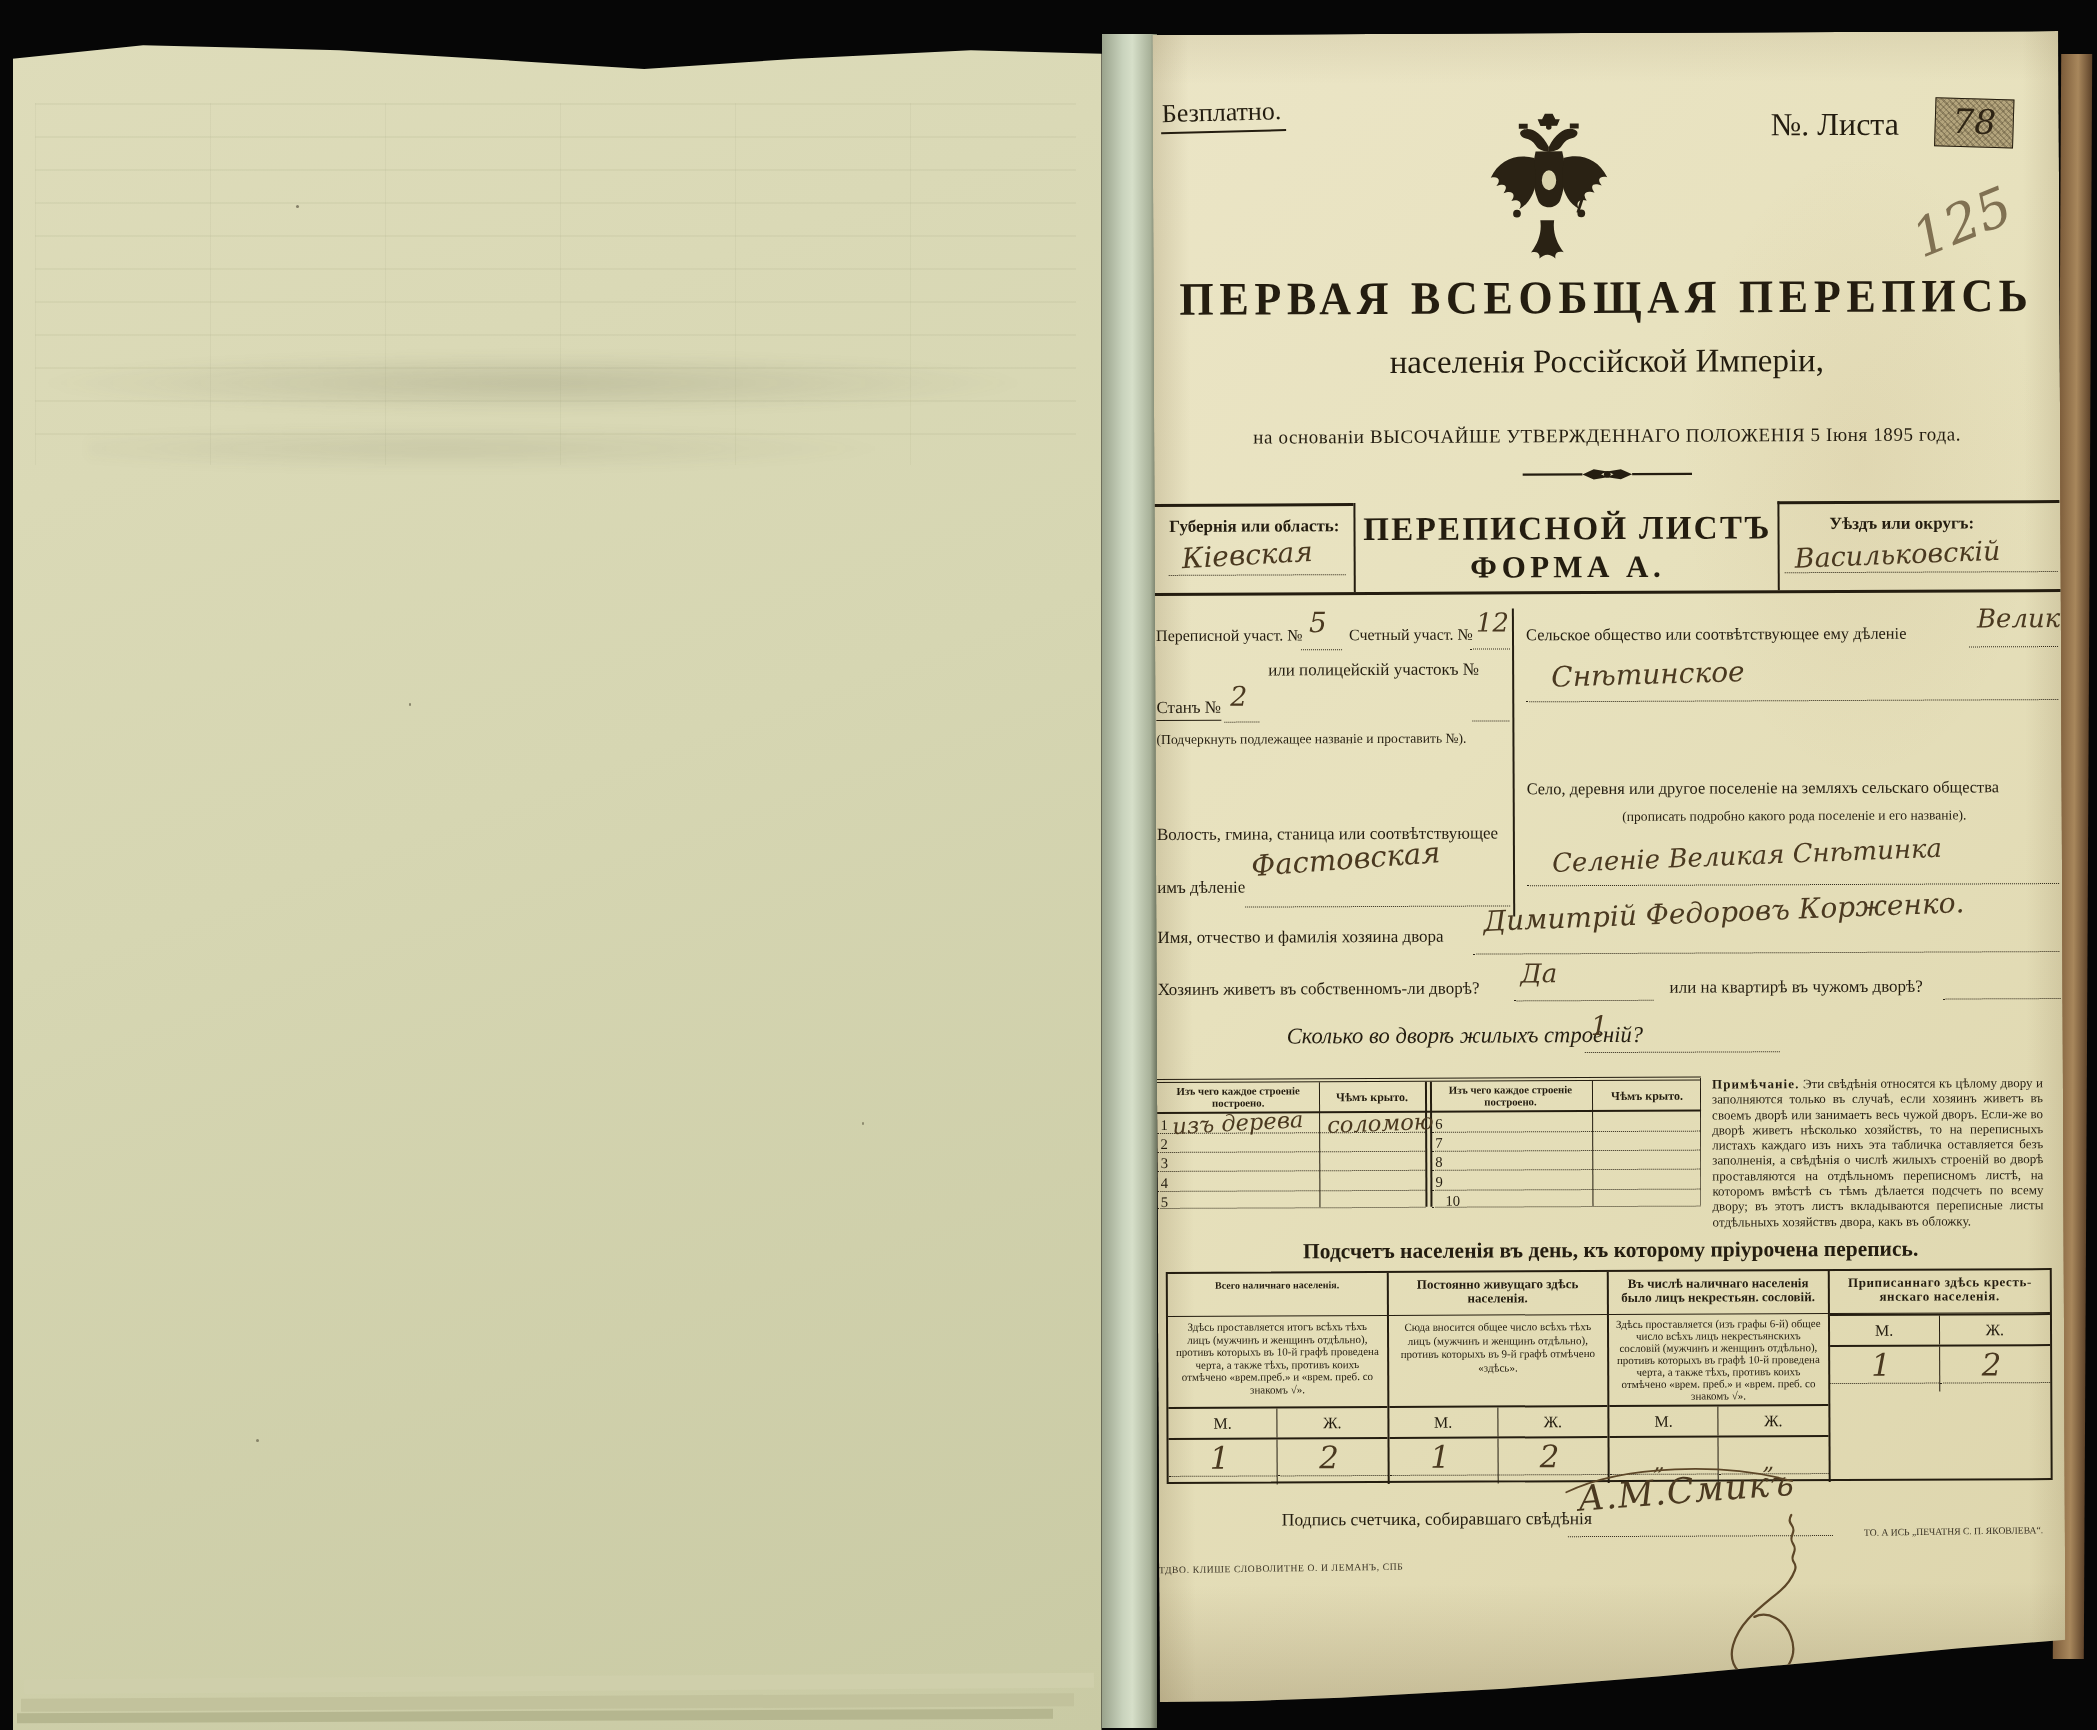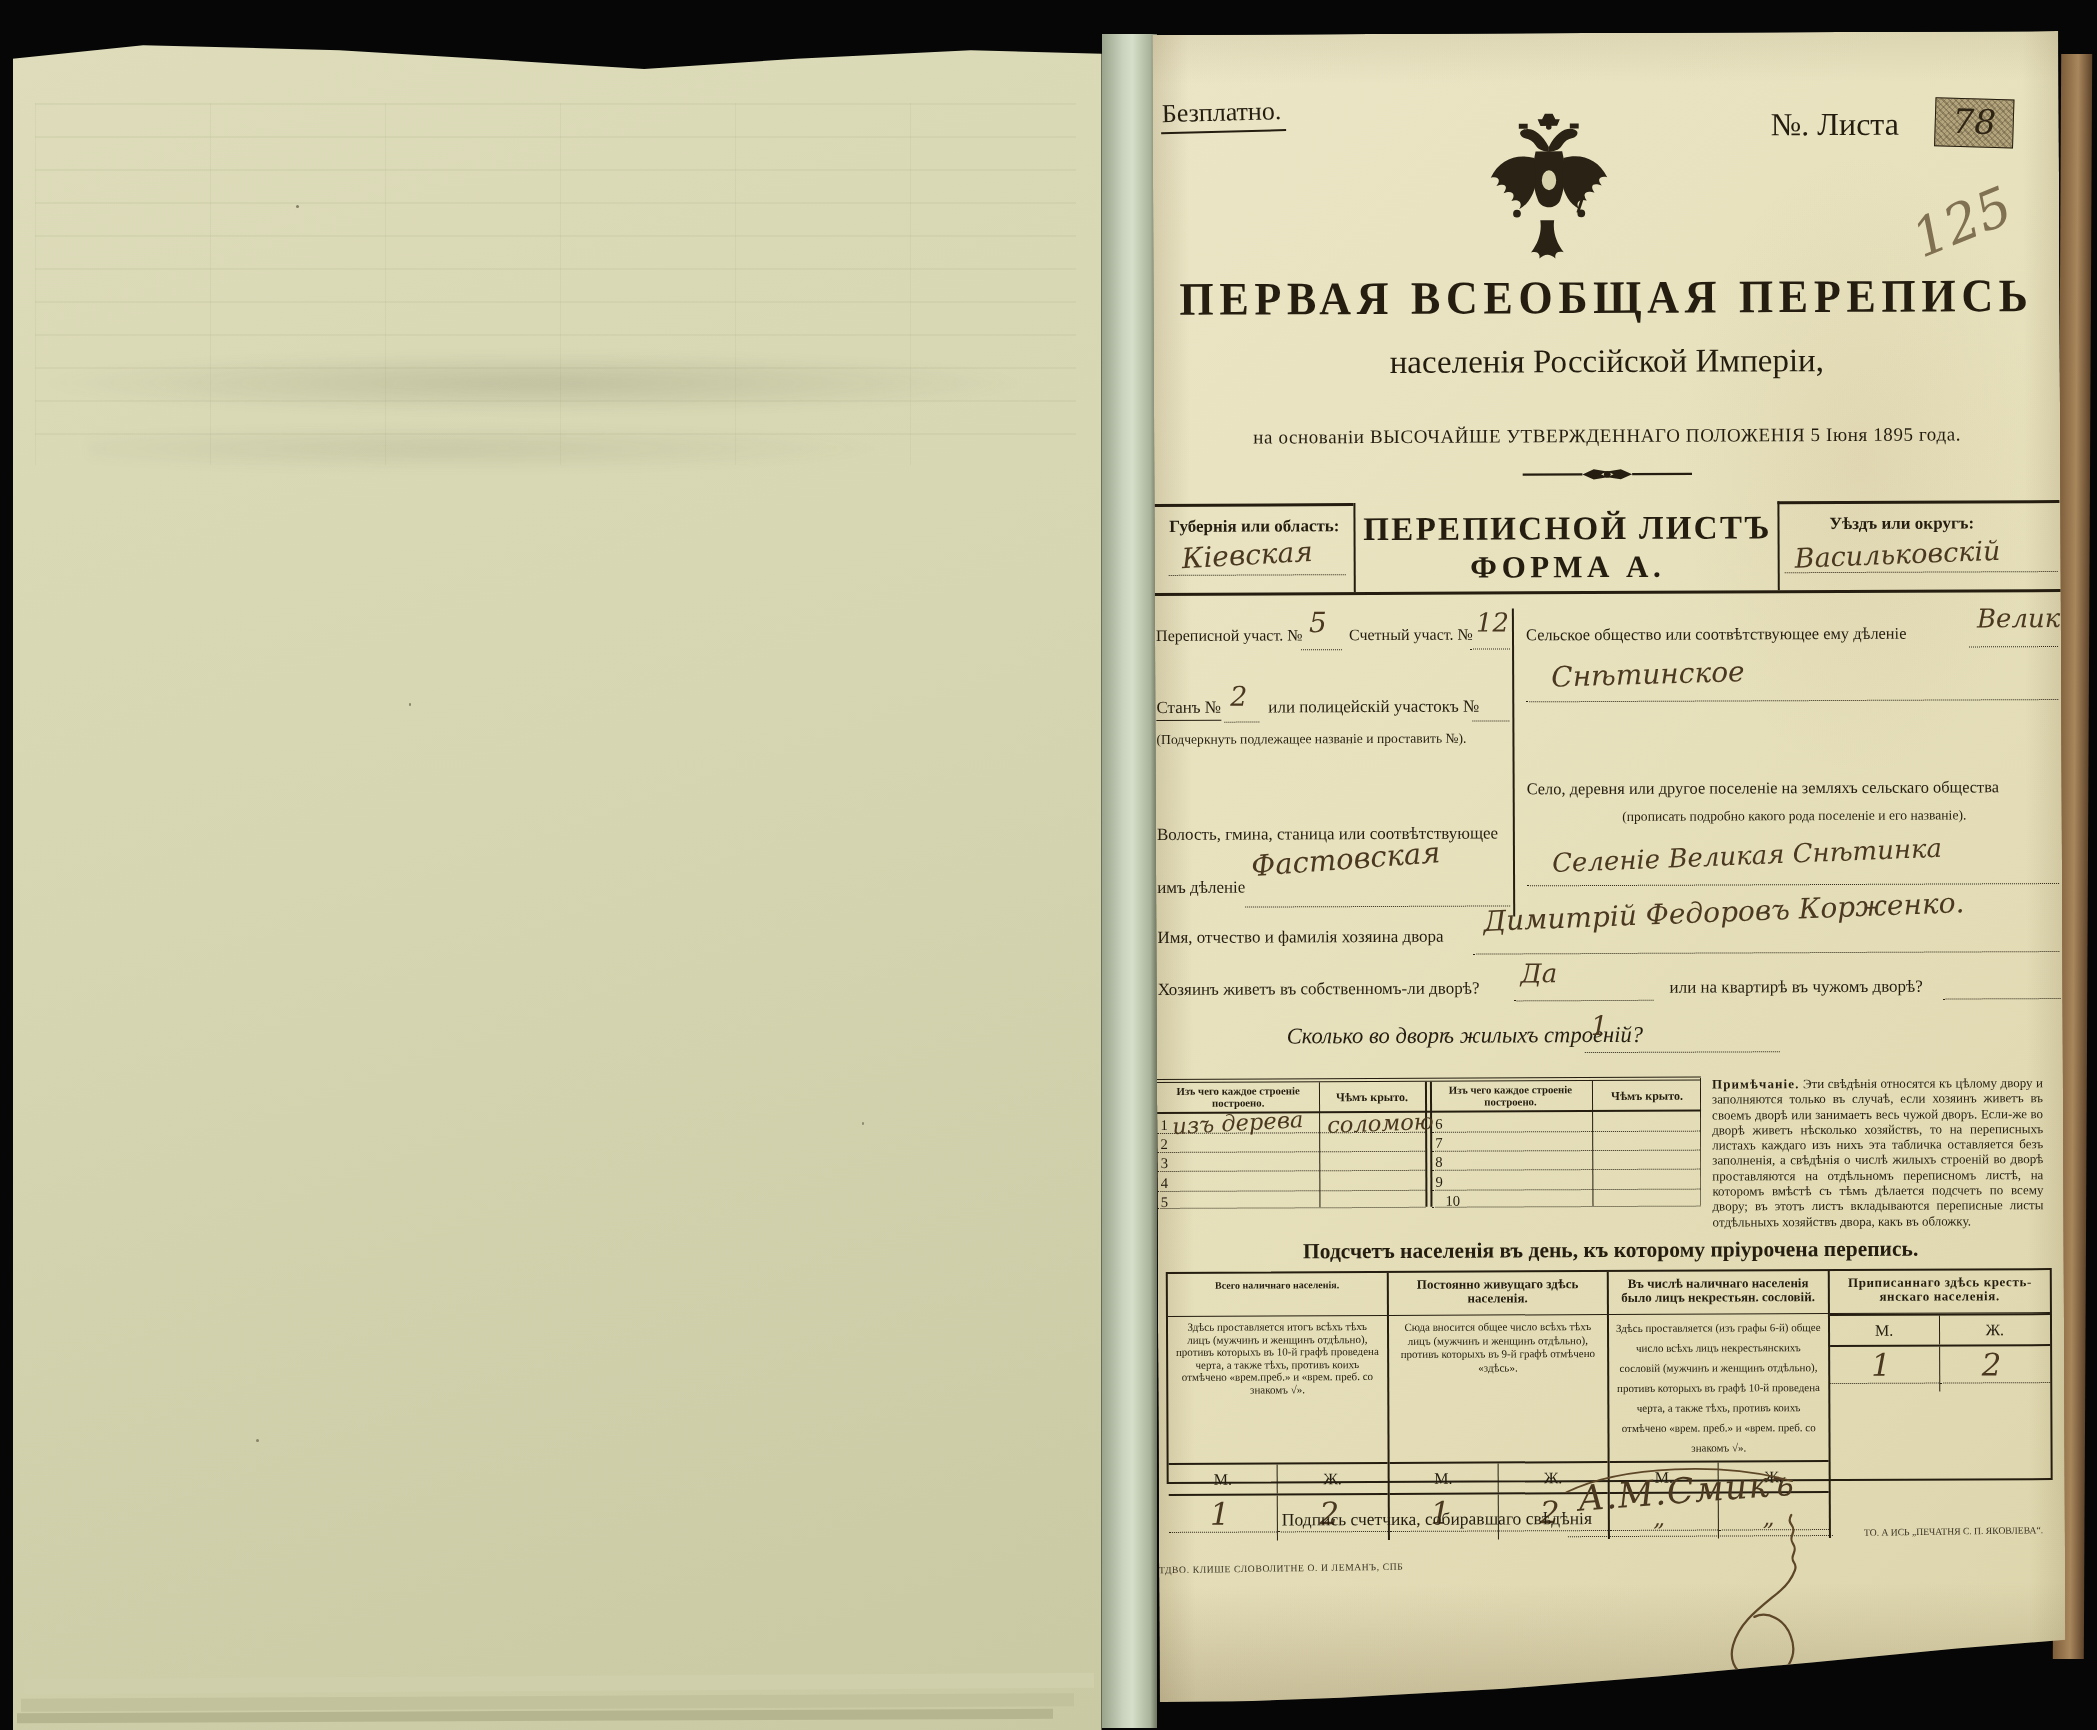--- a/index.html
+++ b/index.html
@@ -120,21 +120,21 @@
     <div class="a pl" style="left:1.1px;top:592px;font-size:16px;">Переписной участ. №</div>
     <div class="a hw" style="left:154px;top:572px;font-size:28px;">5</div>
     <div class="a dl" style="left:146px;top:615px;width:41px;"></div>
     <div class="a pl" style="left:194px;top:592px;font-size:16px;">Счетный участ. №</div>
     <div class="a hw" style="left:321px;top:574px;font-size:26px;">12</div>
     <div class="a dl" style="left:315px;top:615px;width:40px;"></div>
 
     <div class="a pl" style="left:1.1px;top:663px;font-size:17px;border-bottom:1.7px solid #241d10;padding-bottom:1.7px;">Станъ №</div>
     <div class="a hw" style="left:75px;top:646px;font-size:27px;">2</div>
     <div class="a dl" style="left:69px;top:687px;width:35px;"></div>
-    <div class="a pl" style="left:113px;top:663px;font-size:17px;">или полицейскій участокъ №</div>
+    <div class="a pl" style="left:113px;top:626px;font-size:17px;">или полицейскій участокъ №</div>
     <div class="a dl" style="left:317px;top:687px;width:37px;"></div>
     <div class="a pl" style="left:1.1px;top:697px;font-size:13.6px;">(Подчеркнуть подлежащее названіе и проставить №).</div>
 
     <div class="a pl" style="left:1.1px;top:790px;font-size:17px;">Волость, гмина, станица или соотвѣтствующее</div>
     <div class="a pl" style="left:1.1px;top:843px;font-size:17px;">имъ дѣленіе</div>
     <div class="a hw" style="left:95px;top:808px;font-size:29px;transform:rotate(-4deg);">Фастовская</div>
     <div class="a dl" style="left:89px;top:872px;width:265px;"></div>
 
     <div class="a pl" style="left:371px;top:592px;font-size:16.4px;">Сельское общество или соотвѣтствующее ему дѣленіе</div>
     <div class="a hw" style="left:822px;top:572px;font-size:26px;">Велико-</div>
@@ -243,21 +243,21 @@
           </div>
           <div style="position:relative;">
             <span class="hw" style="position:absolute;left:38%;bottom:9px;font-size:31px;">2</span>
             <div class="dl" style="position:absolute;left:0;bottom:8px;width:100%;"></div>
           </div>
         </div>
       </div>
 
       <div style="border-right:2.3px solid #241d10;display:flex;flex-direction:column;">
         <div class="pl plb ctr" style="height:37px;font-size:13px;line-height:14.7px;padding:4.5px 3.4px 0;border-bottom:1.7px solid #241d10;">Въ числѣ наличнаго населенія было лицъ некрестьян. сословій.</div>
-        <div class="pl ctr" style="flex:1;font-size:11px;line-height:20px;padding:3.4px 5.7px;">Здѣсь проставляется (изъ графы 6-й) общее число всѣхъ лицъ некрестьянскихъ сословій (мужчинъ и женщинъ отдѣльно), противъ которыхъ въ графѣ 10-й проведена черта, а также тѣхъ, противъ коихъ отмѣчено «врем. преб.» и «врем. преб. со знакомъ √».</div>
+        <div class="pl ctr" style="flex:1;font-size:11px;line-height:12px;padding:3.4px 5.7px;">Здѣсь проставляется (изъ графы 6-й) общее число всѣхъ лицъ некрестьянскихъ сословій (мужчинъ и женщинъ отдѣльно), противъ которыхъ въ графѣ 10-й проведена черта, а также тѣхъ, противъ коихъ отмѣчено «врем. преб.» и «врем. преб. со знакомъ √».</div>
         <div style="display:grid;grid-template-columns:1fr 1fr;border-top:2.3px solid #241d10;border-bottom:2.3px solid #241d10;height:29px;">
           <div class="pl ctr" style="font-size:16px;line-height:29px;border-right:1.1px solid #241d10;">М.</div>
           <div class="pl ctr" style="font-size:16px;line-height:29px;">Ж.</div>
         </div>
         <div style="display:grid;grid-template-columns:1fr 1fr;height:45px;">
           <div style="position:relative;border-right:1.1px solid #241d10;">
             <span class="hw" style="position:absolute;left:40%;bottom:8px;font-size:22.6px;">„</span>
             <div class="dl" style="position:absolute;left:0;bottom:8px;width:100%;"></div>
           </div>
           <div style="position:relative;">

